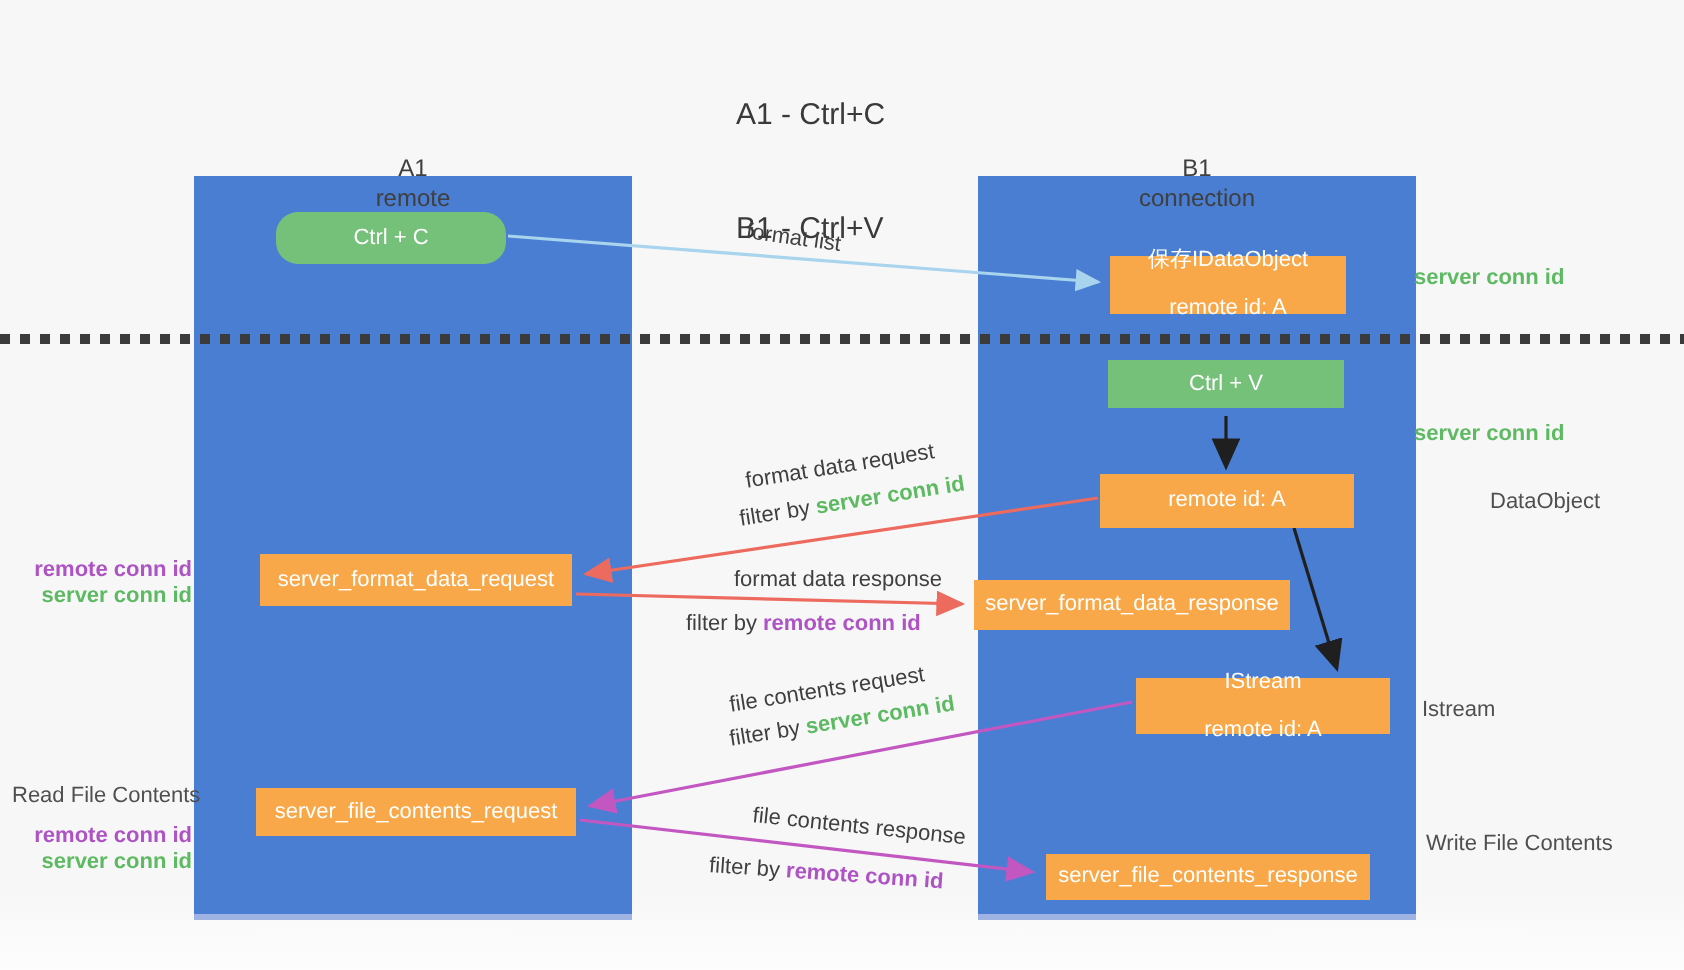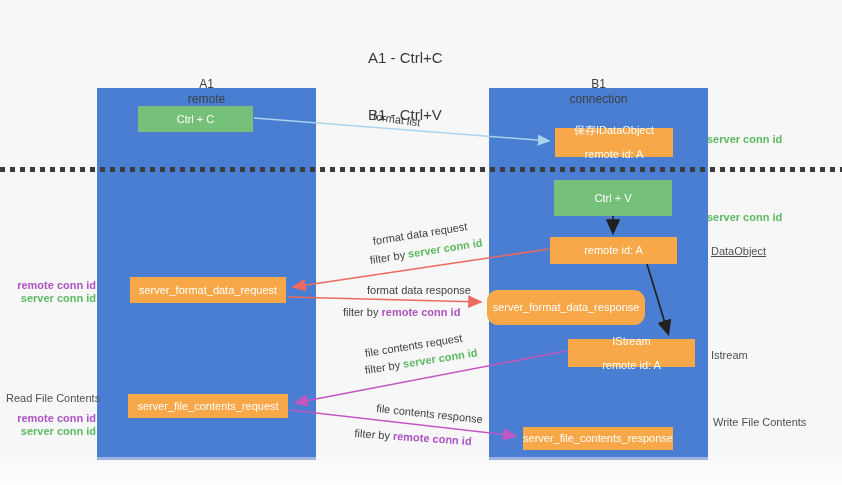--- a/index.html
+++ b/index.html
@@ -66,61 +66,61 @@
     </defs>
     <path d="M254,118 L549,141" stroke="#a9d4ee" stroke-width="1.6" fill="none" marker-end="url(#m-blue)"></path>
     <path d="M613,208 L613,232" stroke="#1f1f1f" stroke-width="1.6" fill="none" marker-end="url(#m-black)"></path>
     <path d="M647,264 L668,333" stroke="#1f1f1f" stroke-width="1.6" fill="none" marker-end="url(#m-black)"></path>
     <path d="M549,249 L293,287" stroke="#ed6a5e" stroke-width="1.6" fill="none" marker-end="url(#m-red)"></path>
     <path d="M288,297 L481,302" stroke="#ed6a5e" stroke-width="1.6" fill="none" marker-end="url(#m-red)"></path>
     <path d="M566,351 L295,403" stroke="#c257c2" stroke-width="1.6" fill="none" marker-end="url(#m-mag)"></path>
     <path d="M290,410 L516,436" stroke="#c257c2" stroke-width="1.6" fill="none" marker-end="url(#m-mag)"></path>
   </svg>
 
-  <div class="abs node green" style="left:138px;top:106px;width:115px;height:26px;">
+  <div class="abs node green" style="left:138px;top:106px;width:115px;height:26px;border-radius:11px;">
     <div>Ctrl + C</div>
   </div>
 
   <div class="abs node orange" style="left:555px;top:128px;width:118px;height:29px;">
     <div>保存IDataObject</div>
     <div>remote id: A</div>
   </div>
 
-  <div class="abs node green" style="left:554px;top:180px;width:118px;height:36px;">
+  <div class="abs node green" style="left:554px;top:180px;width:118px;height:24px;">
     <div>Ctrl + V</div>
   </div>
 
   <div class="abs node orange" style="left:550px;top:237px;width:127px;height:27px;">
     <div>remote id: A</div>
   </div>
 
   <div class="abs node orange" style="left:130px;top:277px;width:156px;height:26px;">
     <div>server_format_data_request</div>
   </div>
 
-  <div class="abs node orange" style="left:487px;top:290px;width:158px;height:35px;border-radius:11px;">
+  <div class="abs node orange" style="left:487px;top:290px;width:158px;height:25px;">
     <div>server_format_data_response</div>
   </div>
 
   <div class="abs node orange" style="left:568px;top:339px;width:127px;height:28px;">
     <div>IStream</div>
     <div>remote id: A</div>
   </div>
 
   <div class="abs node orange" style="left:128px;top:394px;width:160px;height:24px;">
     <div>server_file_contents_request</div>
   </div>
 
-  <div class="abs node orange" style="left:523px;top:427px;width:150px;height:23px;">
+  <div class="abs node orange" style="left:523px;top:427px;width:162px;height:23px;">
     <div>server_file_contents_response</div>
   </div>
 
   <div class="abs side-label gtext" style="left:707px;top:133px;">server conn id</div>
   <div class="abs side-label gtext" style="left:707px;top:211px;">server conn id</div>
-  <div class="abs side-label gray" style="left:711px;top:245px;text-decoration:underline;">DataObject</div>
+  <div class="abs side-label gray" style="left:745px;top:245px;">DataObject</div>
   <div class="abs side-label gray" style="left:711px;top:349px;">Istream</div>
   <div class="abs side-label gray" style="left:713px;top:416px;">Write File Contents</div>
 
   <div class="abs side-label idgroup" style="left:8px;top:279px;width:88px;">
     <div class="ptext">remote conn id</div>
     <div class="gtext">server conn id</div>
   </div>
   <div class="abs side-label gray" style="left:6px;top:392px;">Read File Contents</div>
   <div class="abs side-label idgroup" style="left:8px;top:412px;width:88px;">
     <div class="ptext">remote conn id</div>

